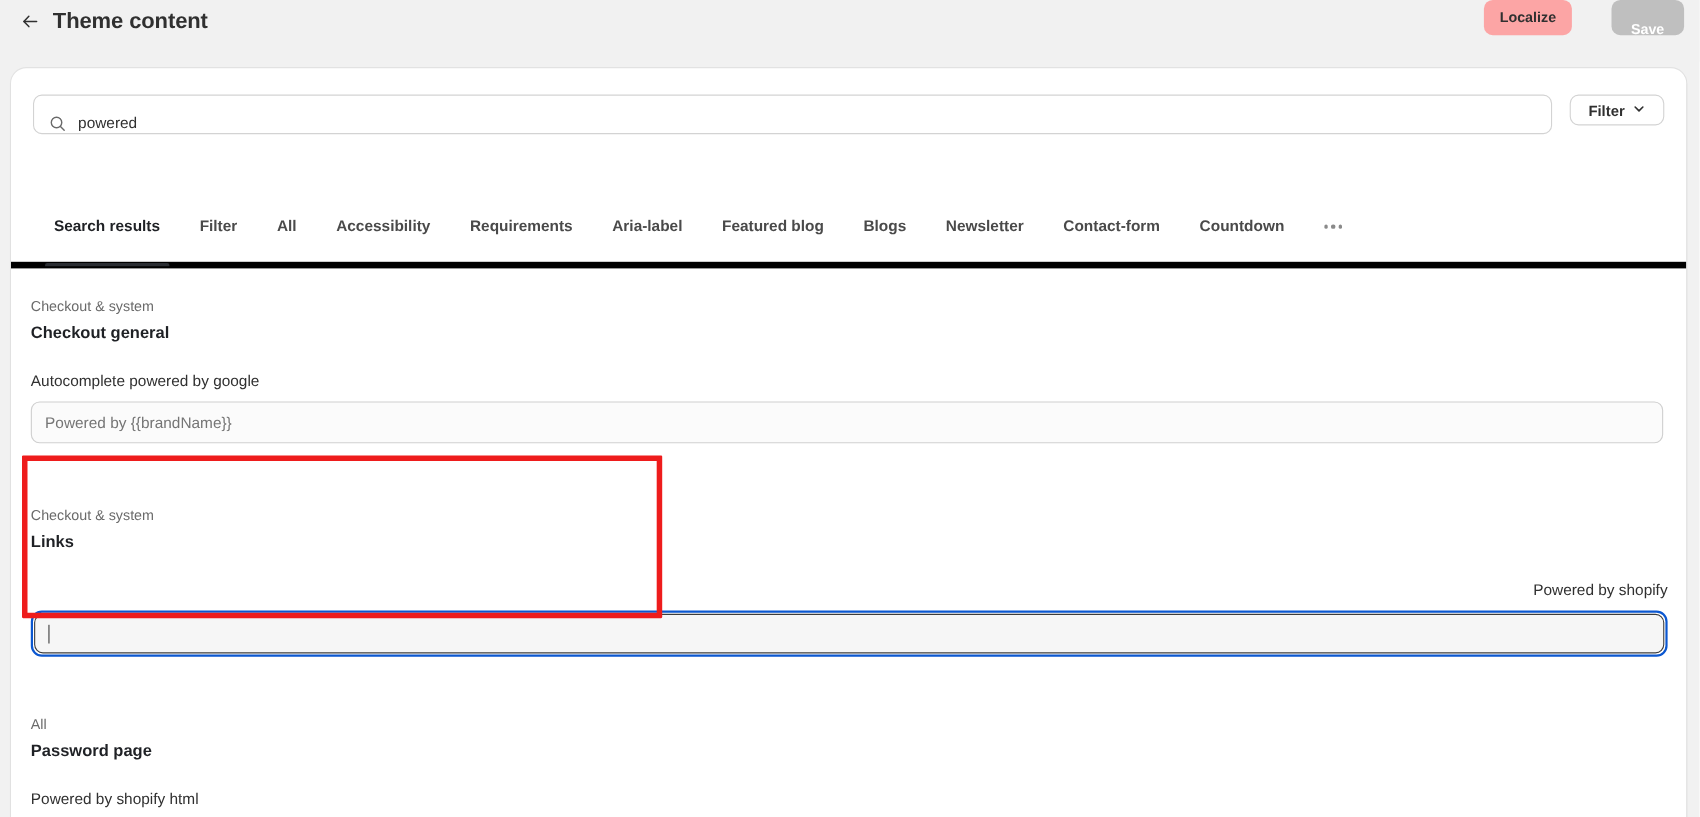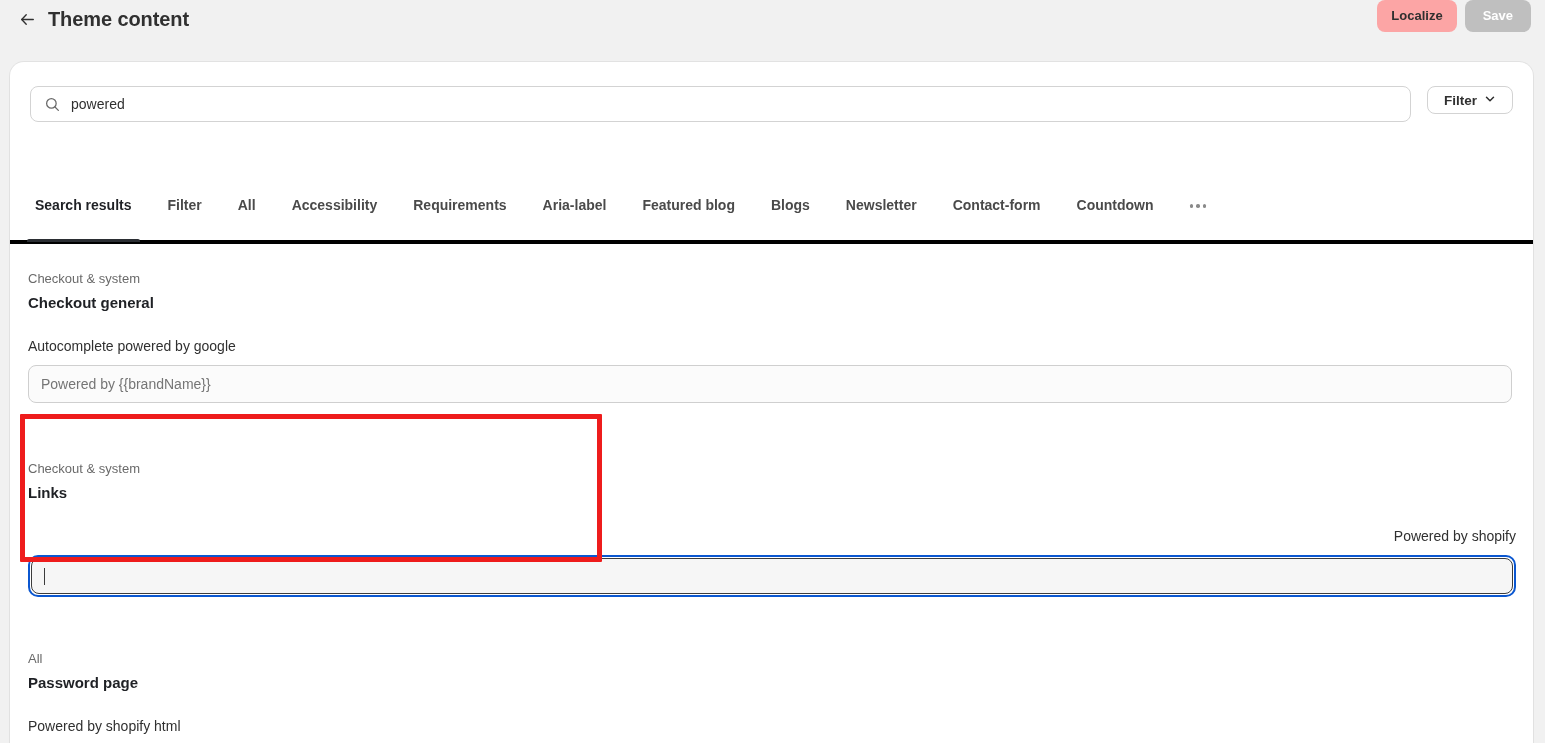--- a/index.html
+++ b/index.html
@@ -64,30 +64,31 @@
     border: none;
     font-family: inherit;
     font-size: 13px;
     font-weight: 650;
     color: #303030;
     cursor: pointer;
     line-height: 32px;
   }
   .btn-save {
     height: 32px;
-    padding: 0 18px;
+    padding: 11px 18px;
     border-radius: 8px;
     background: #bfbfbf;
     border: none;
     font-family: inherit;
     font-size: 13px;
     font-weight: 650;
     color: #ffffff;
     cursor: default;
     line-height: 32px;
+    margin-left: 28px;
   }
 
   
   .card {
     position: absolute;
     left: 10px;
     top: 62px;
     width: 1523px;
     height: 700px;
     background: #ffffff;
@@ -106,21 +107,21 @@
   .search-box {
     position: absolute;
     left: 20px;
     top: 24px;
     width: 1381px;
     height: 36px;
     border: 1px solid #d3d3d3;
     border-radius: 8px;
     background: #ffffff;
     display: flex;
-    align-items: center;
+    align-items: flex-end;
     padding: 0 12px;
     cursor: text;
   }
   .search-box .s-icon {
     width: 18px; height: 18px;
     flex: 0 0 18px;
     margin-right: 10px;
     display: flex;
     align-items: center;
     justify-content: center;
@@ -155,24 +156,24 @@
     cursor: pointer;
   }
 
   
   .tabs {
     position: absolute;
     left: 0;
     top: 118px;
     width: 1523px;
     height: 64px;
-    border-bottom: 4px solid #000000;
+    border-bottom: 6px solid #000000;
     display: flex;
     align-items: flex-start;
-    padding-left: 7px;
+    padding-left: 21px;
   }
   .tab {
     position: relative;
     height: 62px;
     padding: 0 18px;
     display: flex;
     align-items: flex-start;
     padding-top: 17px;
     font-size: 14px;
     font-weight: 600;

